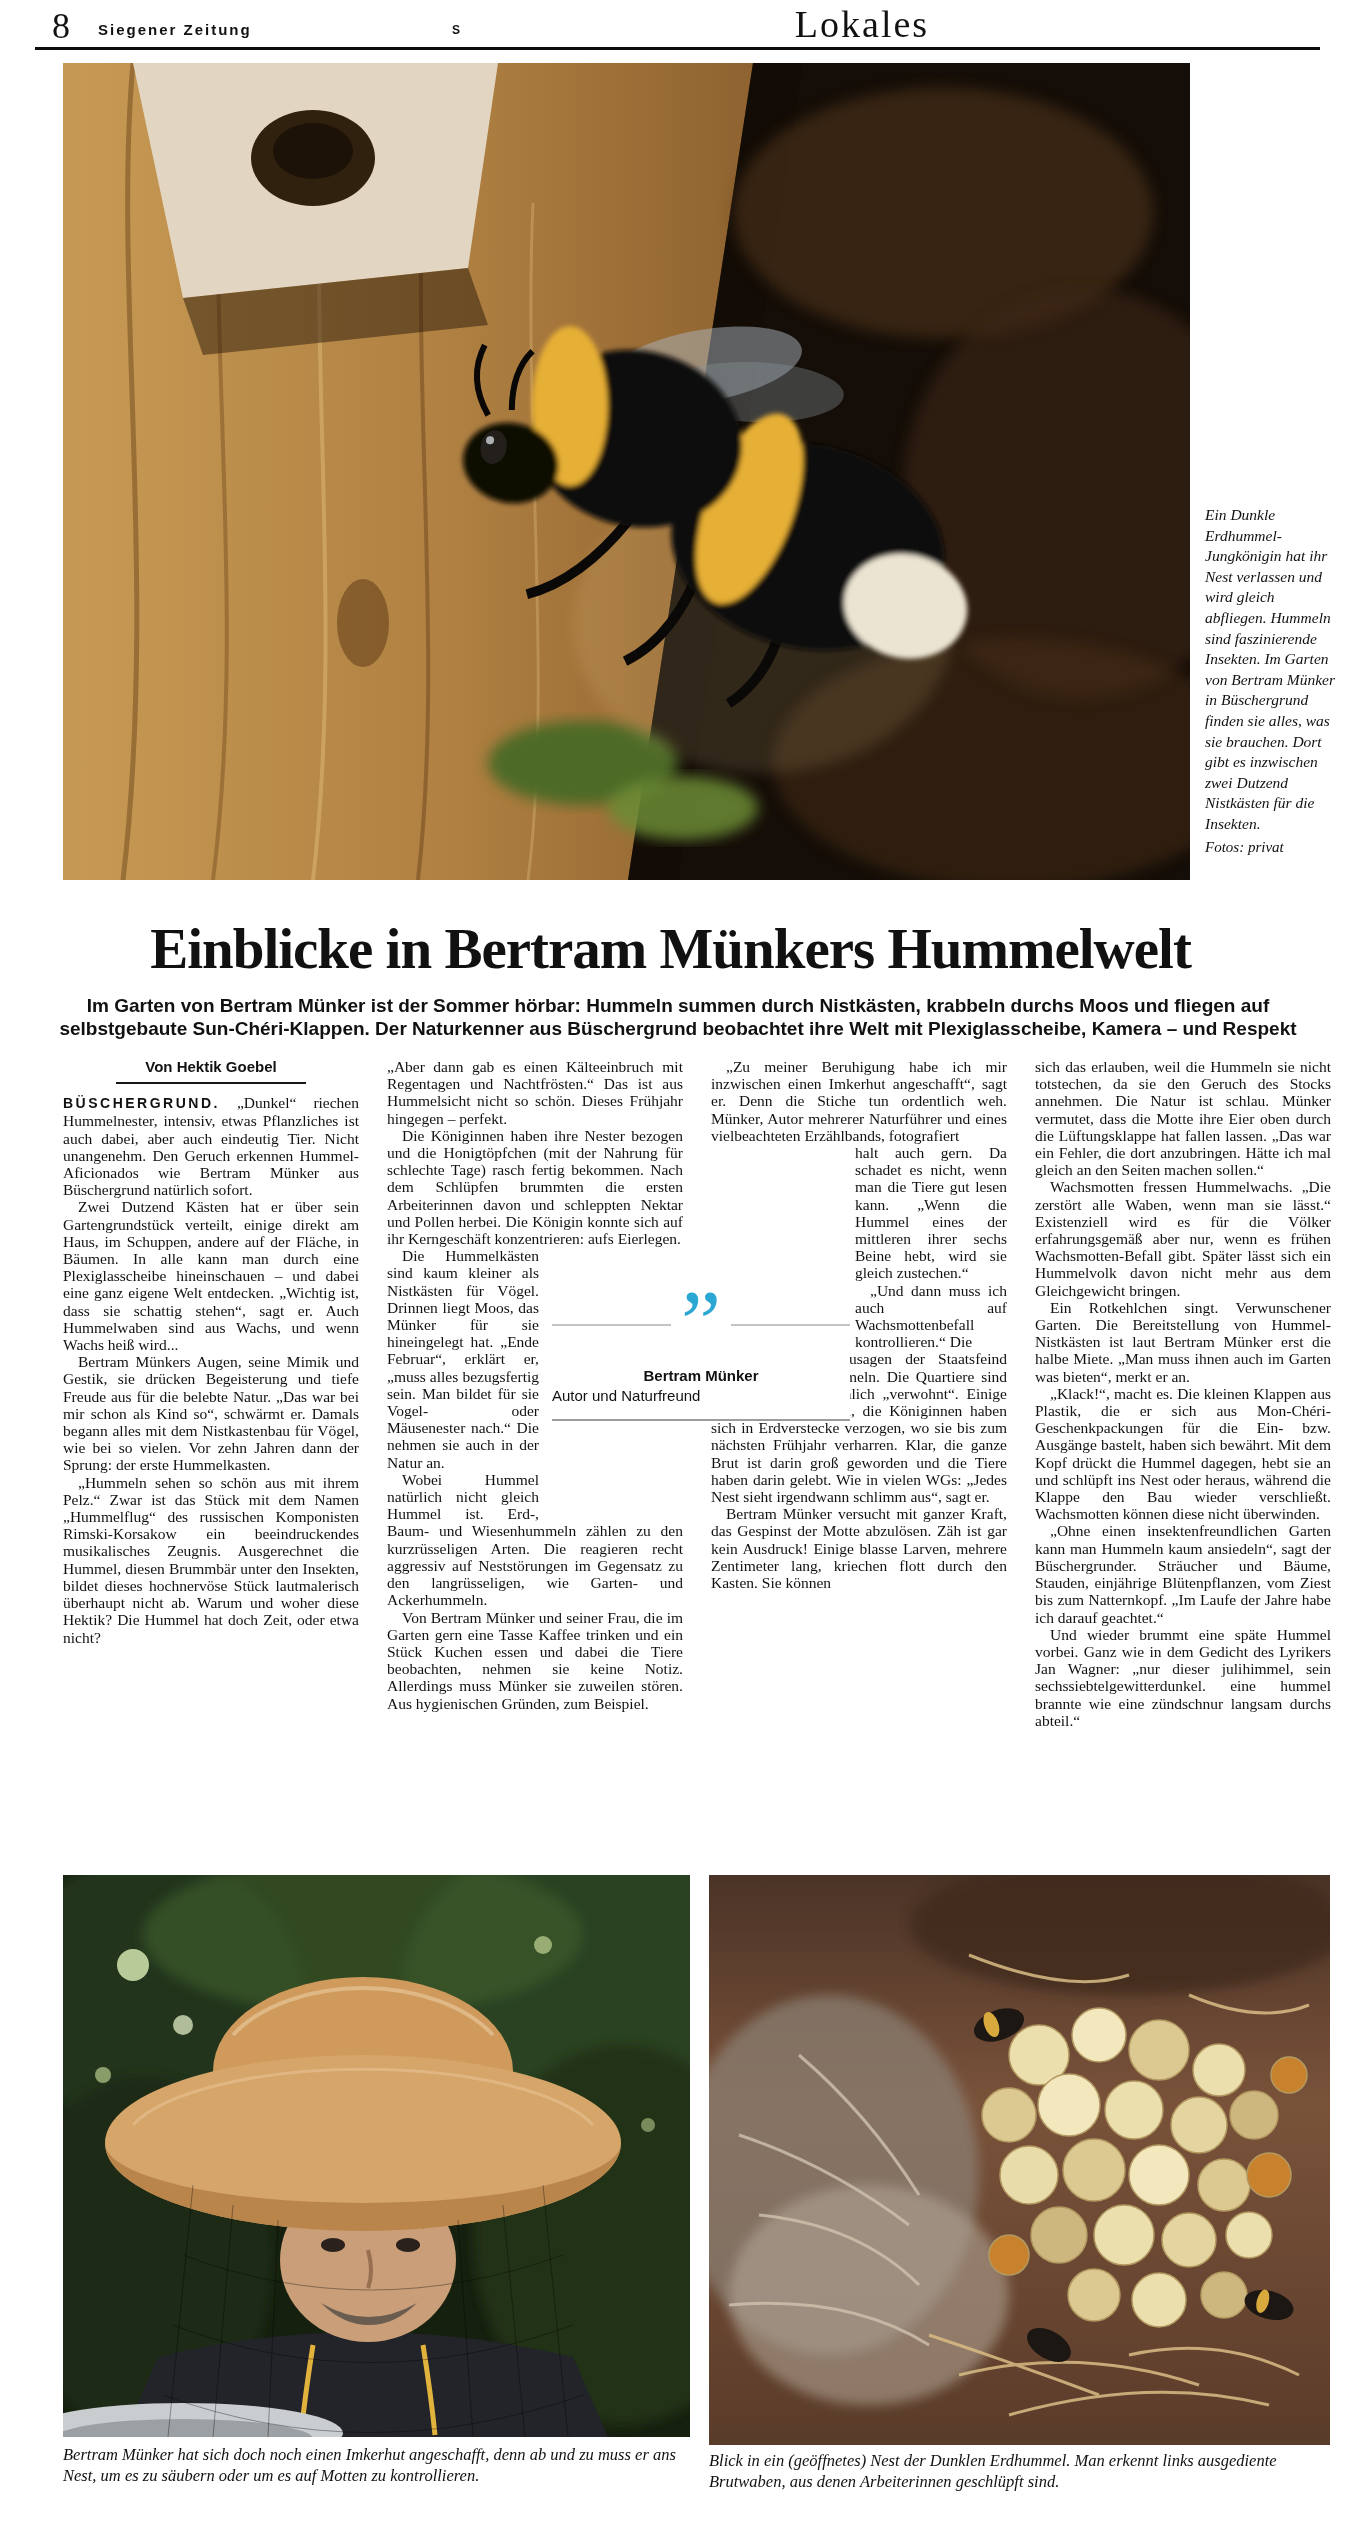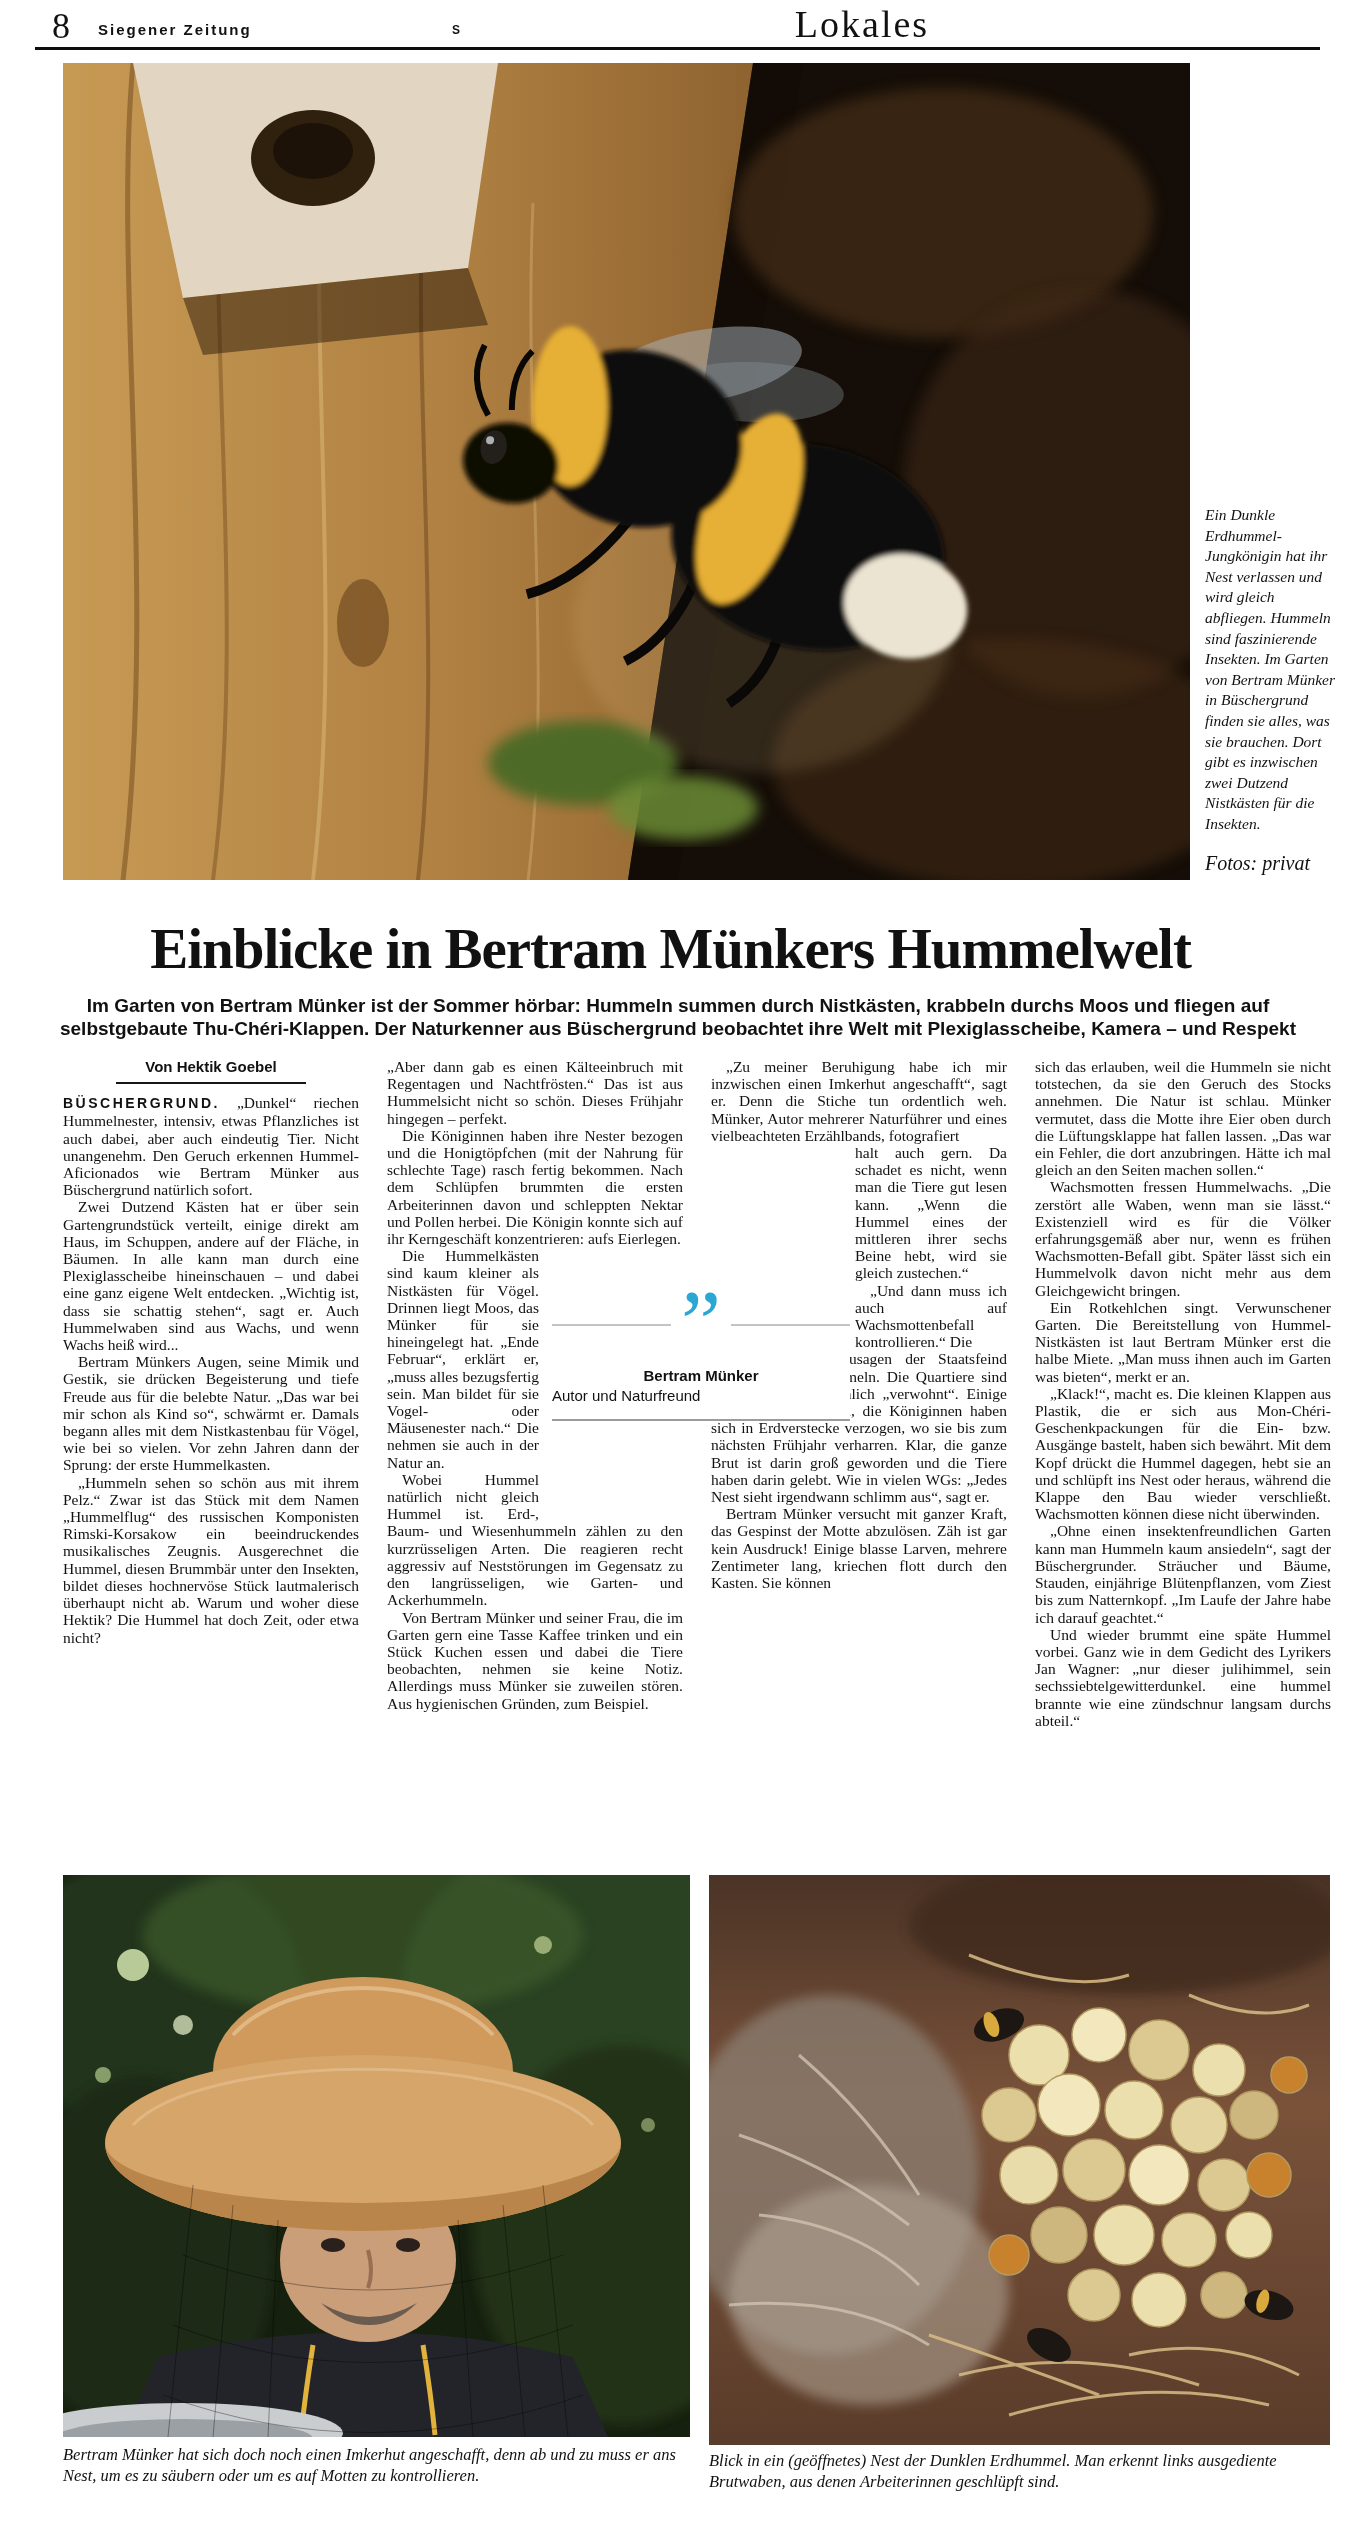--- a/index.html
+++ b/index.html
@@ -12,21 +12,21 @@
   .mh-paper{left:98px;top:21px;font-family:"Liberation Sans",sans-serif;font-weight:bold;
             font-size:15px;letter-spacing:2px;}
   .mh-s{left:452px;top:23px;font-family:"Liberation Sans",sans-serif;font-weight:bold;font-size:12px;}
   .mh-section{left:732px;top:2px;width:260px;text-align:center;font-size:38px;letter-spacing:2px;}
   .mh-rule{left:35px;top:47px;width:1285px;height:3px;background:#0d0d0d;}
 
   
   .lead-photo{left:63px;top:63px;width:1127px;height:817px;overflow:hidden;background:#140f0a;}
   .lead-caption{left:1205px;top:505px;width:130px;font-style:italic;font-size:15.5px;
                 line-height:20.6px;overflow-wrap:break-word;hyphens:auto;}
-  .lead-credit{margin-top:18px;font-size:20px;}
+  .lead-credit{margin-top:2px;font-size:15px;}
 
   
   .headline{left:23px;top:916px;width:1295px;text-align:center;font-weight:bold;
             font-size:57px;line-height:66px;letter-spacing:-1px;}
   .subhead{left:28px;top:994px;width:1300px;text-align:center;
            font-family:"Liberation Sans",sans-serif;font-weight:bold;font-size:19px;line-height:23px;}
 
   
   .col{position:absolute;top:1058px;width:296px;height:794px;overflow:hidden;
        font-size:15.5px;line-height:17.2px;text-align:justify;hyphens:auto;}
@@ -125,21 +125,21 @@
       </g>
     </svg>
   </div>
 
   <div class="abs lead-caption">
     <span>Ein Dunkle Erdhummel-Jungkönigin hat ihr Nest verlassen und wird gleich abfliegen. Hummeln sind faszinierende Insekten. Im Garten von Bertram Münker in Büschergrund finden sie alles, was sie brauchen. Dort gibt es inzwischen zwei Dutzend Nistkästen für die Insekten.</span>
     <div class="lead-credit">Fotos: privat</div>
   </div>
 
   <div class="abs headline">Einblicke in Bertram Münkers Hummelwelt</div>
-  <div class="abs subhead">Im Garten von Bertram Münker ist der Sommer hörbar: Hummeln summen durch Nistkästen, krabbeln durchs Moos und fliegen auf selbstgebaute Thu-Chéri-Klappen. Der Naturkenner aus Büschergrund beobachtet ihre Welt mit Plexiglasscheibe, Kamera – und Respekt</div>
+  <div class="abs subhead">Im Garten von Bertram Münker ist der Sommer hörbar: Hummeln summen durch Nistkästen, krabbeln durchs Moos und fliegen auf selbstgebaute Sun-Chéri-Klappen. Der Naturkenner aus Büschergrund beobachtet ihre Welt mit Plexiglasscheibe, Kamera – und Respekt</div>
 
   <div class="col col1">
     <div class="byline">Von Hektik Goebel</div>
     <div class="byline-rule"></div>
     <p class="p noind"><span class="lead-loc">BÜSCHERGRUND.</span> <span>„Dunkel“ riechen Hummelnester, intensiv, etwas Pflanzliches ist auch dabei, aber auch eindeutig Tier. Nicht unangenehm. Den Geruch erkennen Hummel-Aficionados wie Bertram Münker aus Büschergrund natürlich sofort.</span></p>
     <p class="p">Zwei Dutzend Kästen hat er über sein Gartengrundstück verteilt, einige direkt am Haus, im Schuppen, andere auf der Fläche, in Bäumen. In alle kann man durch eine Plexiglasscheibe hineinschauen – und dabei eine ganz eigene Welt entdecken. „Wichtig ist, dass sie schattig stehen“, sagt er. Auch Hummelwaben sind aus Wachs, und wenn Wachs heiß wird...</p>
     <p class="p">Bertram Münkers Augen, seine Mimik und Gestik, sie drücken Begeisterung und tiefe Freude aus für die belebte Natur. „Das war bei mir schon als Kind so“, schwärmt er. Damals begann alles mit dem Nistkastenbau für Vögel, wie bei so vielen. Vor zehn Jahren dann der Sprung: der erste Hummelkasten.</p>
     <p class="p">„Hummeln sehen so schön aus mit ihrem Pelz.“ Zwar ist das Stück mit dem Namen „Hummelflug“ des russischen Komponisten Rimski-Korsakow ein beeindruckendes musikalisches Zeugnis. Ausgerechnet die Hummel, diesen Brummbär unter den Insekten, bildet dieses hochnervöse Stück lautmalerisch überhaupt nicht ab. Warum und woher diese Hektik? Die Hummel hat doch Zeit, oder etwa nicht?</p>
   </div>
 

